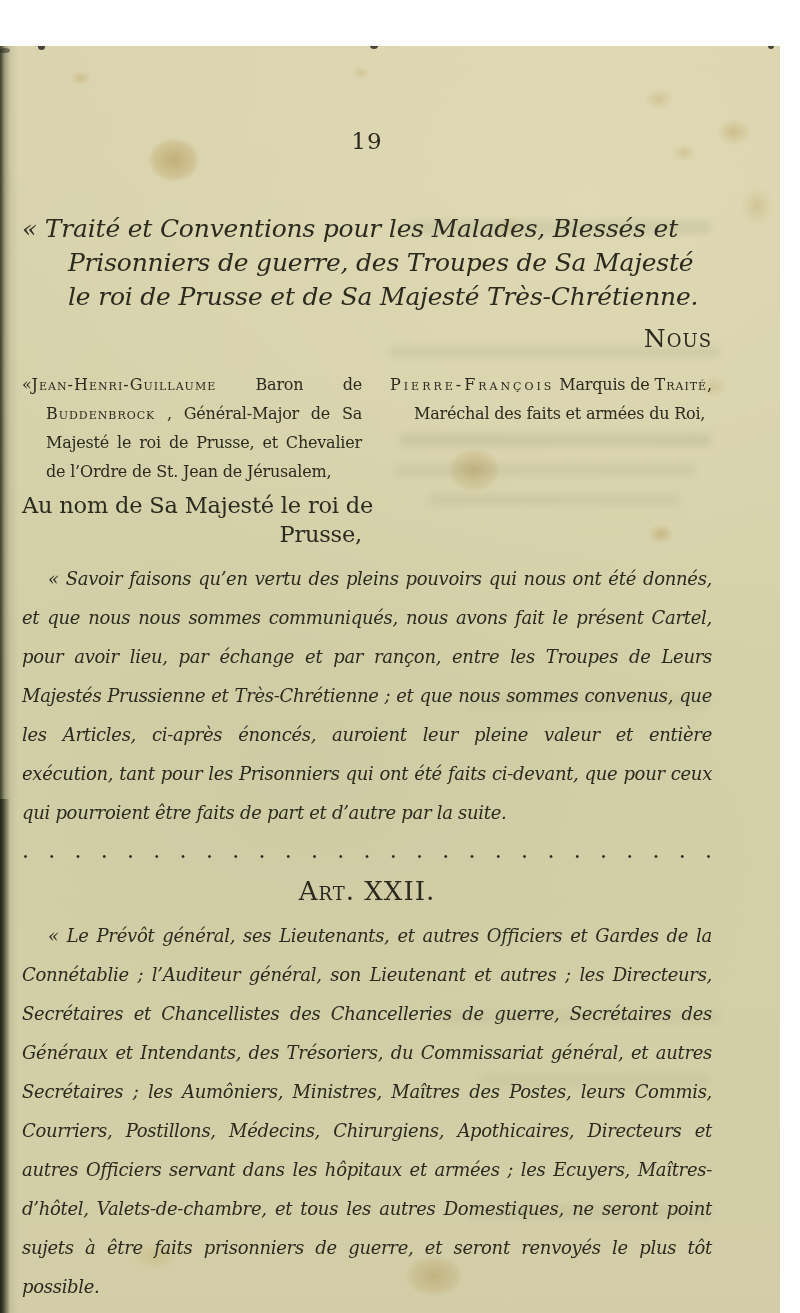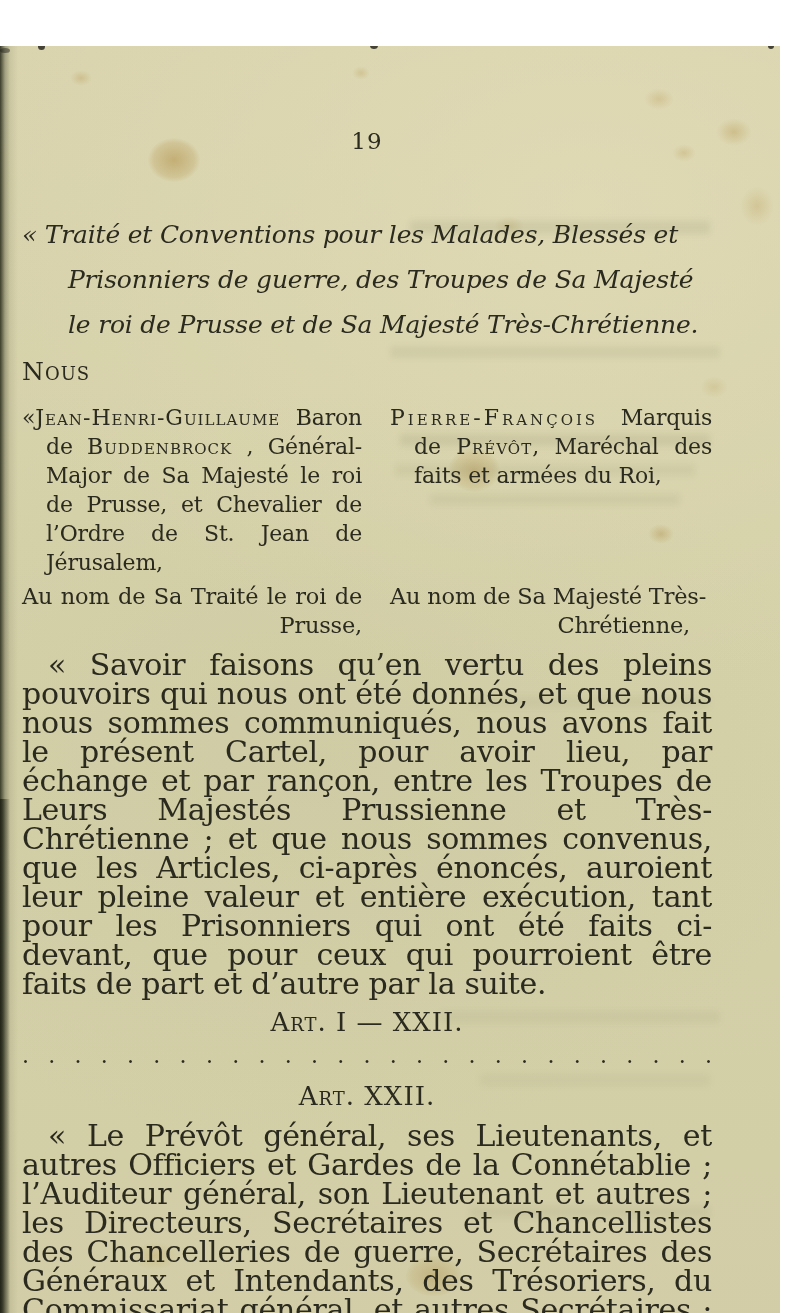--- a/index.html
+++ b/index.html
@@ -63,52 +63,53 @@
   .g9 { left: 480px; top:1028px; width: 230px; height: 12px; opacity:.5; }
 
   .content { position: relative; margin-left: 22px; width: 690px; padding-top: 82px; }
 
   .folio { text-align: center; font-size: 23px; letter-spacing: 1px; }
 
   .title {
     margin: 58px 0 0 0;
     font-style: italic;
     font-size: 25px;
-    line-height: 45px;
+    line-height: 34px;
     padding-left: 46px; text-indent: -46px;
     letter-spacing: -0.2px;
   }
 
-  .nous { margin-top: 10px; text-align: left; font-variant: small-caps; font-size: 25px; letter-spacing: 1px; }
+  .nous { margin-top: 10px; text-align: right; font-variant: small-caps; font-size: 25px; letter-spacing: 1px; }
 
   .cols { display: flex; margin-top: 17px; }
   .col-left  { width: 340px; margin-right: 28px; }
   .col-right { width: 322px; }
   .sig {
-    margin: 0; font-size: 22px; line-height: 29px;
+    margin: 0; font-size: 16px; line-height: 29px;
     text-align: justify;
     padding-left: 24px; text-indent: -24px;
     letter-spacing: -0.2px;
   }
   .sc { font-variant: small-caps; letter-spacing: 1px; }
   .sc-wide { font-variant: small-caps; letter-spacing: 3px; }
 
   .aunom { margin-top: 5px; }
   .aunom p { margin: 0; font-size: 22.5px; line-height: 29px; letter-spacing: -0.2px; }
   .aunom .l1 { white-space: nowrap; }
   .col-left .l1 { text-align: justify; text-align-last: justify; }
   .aunom .l2 { text-align: right; }
   .col-right .l2 { width: 300px; }
 
   .para {
     margin: 10px 0 0 0;
-    font-size: 30px; line-height: 29px;
+    font-size: 18px; line-height: 39px;
     text-align: justify;
     text-indent: 26px;
     letter-spacing: -0.3px;
+    font-style: italic;
   }
 
   .art {
     margin: 9px 0 0 0;
     text-align: center;
     font-weight: normal;
     font-variant: small-caps;
     font-size: 26px; line-height: 30px;
     letter-spacing: 1px;
   }
@@ -167,38 +168,33 @@
 
     <p class="title">« Traité et Conventions pour les Malades, Blessés et Prisonniers de guerre, des Troupes de Sa Majesté le roi de Prusse et de Sa Majesté Très-Chrétienne.</p>
 
     <div class="nous">Nous</div>
 
     <div class="cols">
       <div class="col-left">
         <p class="sig"><span>«</span><span class="sc">Jean-Henri-Guillaume</span><span> Baron de </span><span class="sc">Buddenbrock</span><span> , Général-Major de Sa Majesté le roi de Prusse, et Chevalier de l’Ordre de St. Jean de Jérusalem,</span></p>
       </div>
       <div class="col-right">
-        <p class="sig"><span class="sc-wide">Pierre-François</span><span> Marquis de </span><span class="sc">Prévôt</span><span>, Maréchal des faits et armées du Roi,</span></p>
+        <p class="sig"><span class="sc-wide">Pierre-François</span><span> Marquis de </span><span class="sc">Traité</span><span>, Maréchal des faits et armées du Roi,</span></p>
       </div>
     </div>
 
     <div class="cols aunom">
       <div class="col-left">
-        <p class="l1">Au nom de Sa Traité le roi de</p>
+        <p class="l1">Au nom de Sa Majesté le roi de</p>
         <p class="l2">Prusse,</p>
       </div>
-      <div class="col-right">
-        <p class="l1">Au nom de Sa Majesté Très-</p>
-        <p class="l2">Chrétienne,</p>
-      </div>
     </div>
 
     <p class="para">« Savoir faisons qu’en vertu des pleins pouvoirs qui nous ont été donnés, et que nous nous sommes communiqués, nous avons fait le présent Cartel, pour avoir lieu, par échange et par rançon, entre les Troupes de Leurs Majestés Prussienne et Très-Chrétienne ; et que nous sommes convenus, que les Articles, ci-après énoncés, auroient leur pleine valeur et entière exécution, tant pour les Prisonniers qui ont été faits ci-devant, que pour ceux qui pourroient être faits de part et d’autre par la suite.</p>
 
-    <h3 class="art">Art. I — XXII.</h3>
 
     <div class="dots">. . . . . . . . . . . . . . . . . . . . . . . . . . .</div>
 
     <h3 class="art art-sp">Art. XXII.</h3>
 
     <p class="para">« Le Prévôt général, ses Lieutenants, et autres Officiers et Gardes de la Connétablie ; l’Auditeur général, son Lieutenant et autres ; les Directeurs, Secrétaires et Chancellistes des Chancelleries de guerre, Secrétaires des Généraux et Intendants, des Trésoriers, du Commissariat général, et autres Secrétaires ; les Aumôniers, Ministres, Maîtres des Postes, leurs Commis, Courriers, Postillons, Médecins, Chirurgiens, Apothicaires, Directeurs et autres Officiers servant dans les hôpitaux et armées ; les Ecuyers, Maîtres-d’hôtel, Valets-de-chambre, et tous les autres Domestiques, ne seront point sujets à être faits prisonniers de guerre, et seront renvoyés le plus tôt possible.</p>
 
     <h3 class="art">Art. XXIV — XXVI.</h3>
 
   </div>

